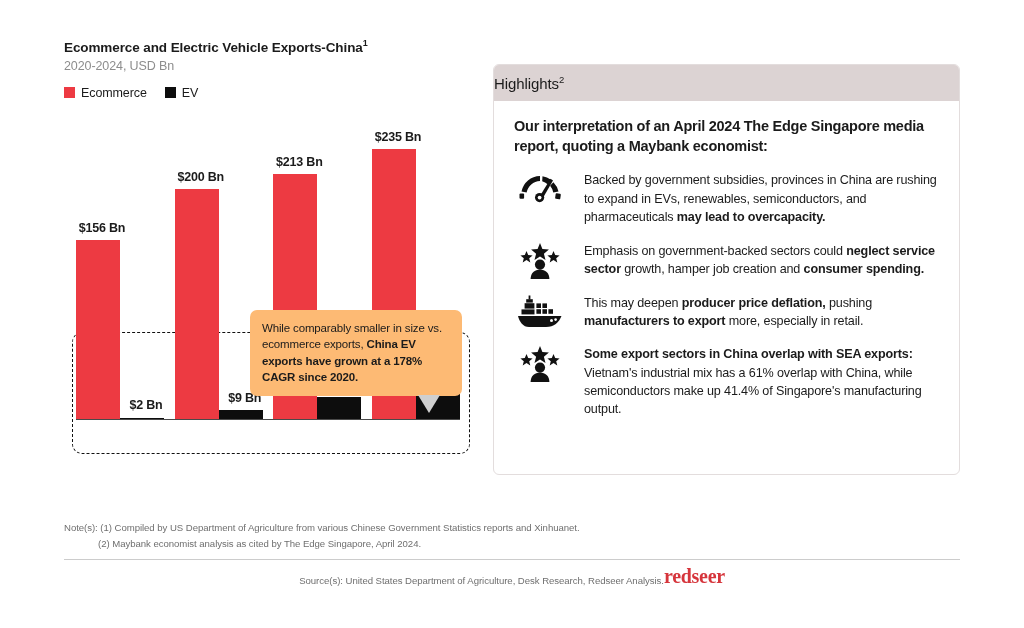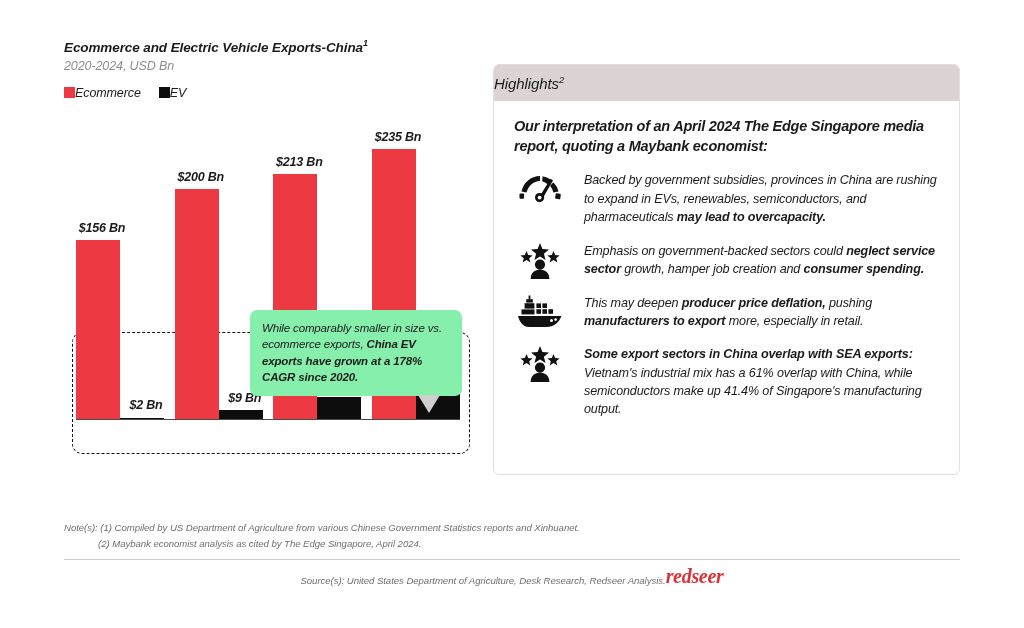--- a/index.html
+++ b/index.html
@@ -3,36 +3,36 @@
 <meta charset="utf-8">
 <style>
   * { box-sizing: border-box; margin: 0; padding: 0; }
   html, body {
     width: 1024px; height: 628px;
     background: #ffffff;
     font-family: "Liberation Sans", sans-serif;
     color: #1b1b1b;
     overflow: hidden;
   }
-  .page { position: relative; width: 812px; height: 628px; font-style: italic; }
+  .page { position: relative; width: 812px; height: 628px; }
 
   
   .chart-panel { position: absolute; left: 64px; top: 38px; width: 408px; height: 440px; }
 
   .chart-title {
     font-size: 13.5px; font-weight: bold; color: #1b1b1b;
     letter-spacing: -0.1px; white-space: nowrap;
   }
   .chart-title sup { font-size: 9px; vertical-align: super; }
   .chart-subtitle {
     font-size: 12.5px; color: #8d8d8d; margin-top: 4px; letter-spacing: -0.1px;
   }
 
   .legend { display: flex; align-items: center; gap: 18px; margin-top: 13px; }
-  .legend-item { display: flex; align-items: center; }
+  .legend-item { display: flex; align-items: center; gap: 6px; }
   .legend-swatch { width: 11px; height: 11px; display: block; }
   .legend-label { font-size: 12.5px; color: #1b1b1b; letter-spacing: -0.1px; }
 
   
   .plot {
     position: absolute; left: 0; top: 72px; width: 408px; height: 368px;
   }
   .baseline {
     position: absolute; left: 12px; right: 12px; bottom: 58px;
     border-bottom: 1.5px solid #4a4a4a; height: 0;
@@ -64,21 +64,21 @@
     display: flex; justify-content: space-between;
   }
   .xlabel {
     width: 88px; text-align: center;
     font-size: 12.5px; font-weight: bold; color: #1b1b1b; letter-spacing: -0.1px;
   }
 
   
   .callout {
     position: absolute; left: 186px; top: 200px; width: 212px;
-    background: #86efac; border-radius: 7px; padding: 10px 12px 11px 12px;
+    background: #fdba74; border-radius: 7px; padding: 10px 12px 11px 12px;
     font-size: 11.5px; line-height: 1.42; color: #1b1b1b; letter-spacing: -0.15px;
     z-index: 6;
   }
   .callout b { font-weight: bold; }
   .callout-tail {
     position: absolute; right: 22px; bottom: -17px; width: 0; height: 0;
     border-left: 11px solid transparent; border-right: 11px solid transparent;
     border-top: 18px solid #cfcfcf;
   }
 

